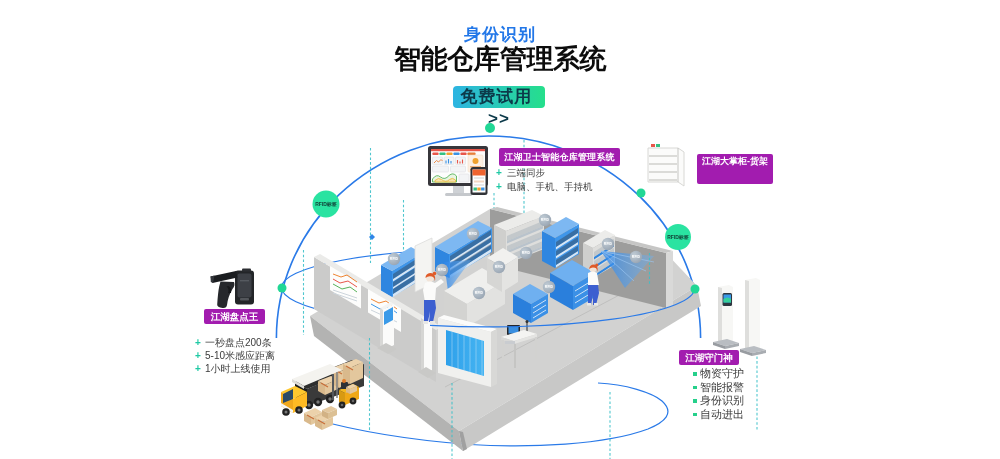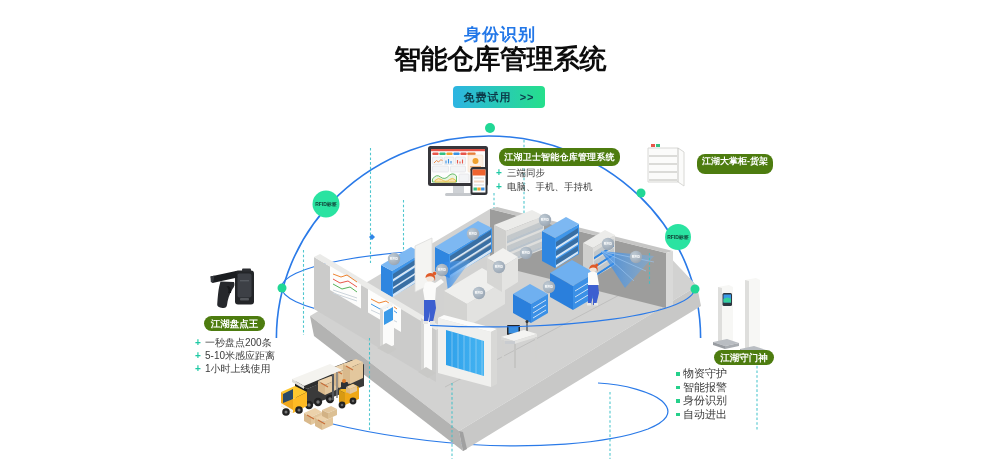--- a/index.html
+++ b/index.html
@@ -3,39 +3,39 @@
 <meta charset="utf-8">
 <style>
   html,body{margin:0;padding:0;background:#fff;}
   #stage{position:relative;width:1000px;height:459px;background:#fff;overflow:hidden;
     font-family:"Liberation Sans",sans-serif;}
   #stage > *{position:absolute;}
   .t1{left:0;top:23px;width:1000px;text-align:center;font-size:17px;font-weight:bold;color:#2277e8;letter-spacing:1px;}
   .t2{left:0;top:41px;width:1000px;text-align:center;font-size:27px;font-weight:bold;color:#0c0c0c;letter-spacing:-0.5px;}
   .btn{left:453px;top:86px;width:92px;height:22px;border-radius:4px;
     background:linear-gradient(90deg,#2db4e2,#25df8b);
-    color:#0c3a4a;font-size:11px;font-weight:bold;text-align:center;line-height:22px;letter-spacing:1px;}
-  .pill{background:#4d7c0f;color:#fff;font-weight:bold;text-align:center;border-radius:8px;white-space:nowrap;}
+    color:#0c3a4a;font-size:17px;font-weight:bold;text-align:center;line-height:22px;letter-spacing:1px;}
+  .pill{background:#a21caf;color:#fff;font-weight:bold;text-align:center;border-radius:2px;white-space:nowrap;}
   .p1{left:499px;top:148px;width:121px;height:18px;line-height:18px;font-size:9px;letter-spacing:0.2px;}
-  .p2{left:697px;top:154px;width:76px;height:20px;line-height:14px;font-size:9px;}
-  .p3{left:204px;top:316px;width:61px;height:15px;line-height:15px;font-size:9.5px;}
-  .p4{left:714px;top:350px;width:60px;height:15px;line-height:15px;font-size:9.5px;}
+  .p2{left:697px;top:154px;width:76px;height:30px;line-height:14px;font-size:9px;}
+  .p3{left:204px;top:309px;width:61px;height:15px;line-height:15px;font-size:9.5px;}
+  .p4{left:679px;top:350px;width:60px;height:15px;line-height:15px;font-size:9.5px;}
   .list{color:#3b3b3b;white-space:nowrap;}
   .list div{position:relative;}
   .list i{font-style:normal;position:absolute;}
   .l1{left:496px;top:166px;font-size:9.5px;}
   .l1 div{height:14px;line-height:14px;padding-left:11px;}
   .l1 i{left:0;top:0;color:#1ec9a4;font-weight:bold;font-size:10px;}
   .l2{left:697px;top:169px;font-size:9px;}
   .l2 div{height:13.4px;line-height:13.4px;padding-left:10px;}
   .l2 i{left:2px;top:4.5px;width:3.5px;height:3.5px;background:#25d08b;}
   .l3{left:192px;top:336px;font-size:10px;}
   .l3 div{height:13px;line-height:13px;padding-left:13px;}
   .l3 i{left:3px;top:0;color:#1ec9a4;font-weight:bold;font-size:10px;}
-  .l4{left:671px;top:367px;font-size:11px;}
+  .l4{left:688px;top:367px;font-size:11px;}
   .l4 div{height:13.5px;line-height:13.5px;padding-left:12px;}
   .l4 i{left:5px;top:5px;width:3.5px;height:3.5px;background:#25d08b;}
 </style>
 </head>
 <body>
 <div id="stage">
 <svg id="art" width="1000" height="459" viewBox="0 0 1000 459">
 <defs>
   <linearGradient id="gwin" x1="0" y1="0" x2="1" y2="0">
     <stop offset="0" stop-color="#2ea0ea"></stop>

